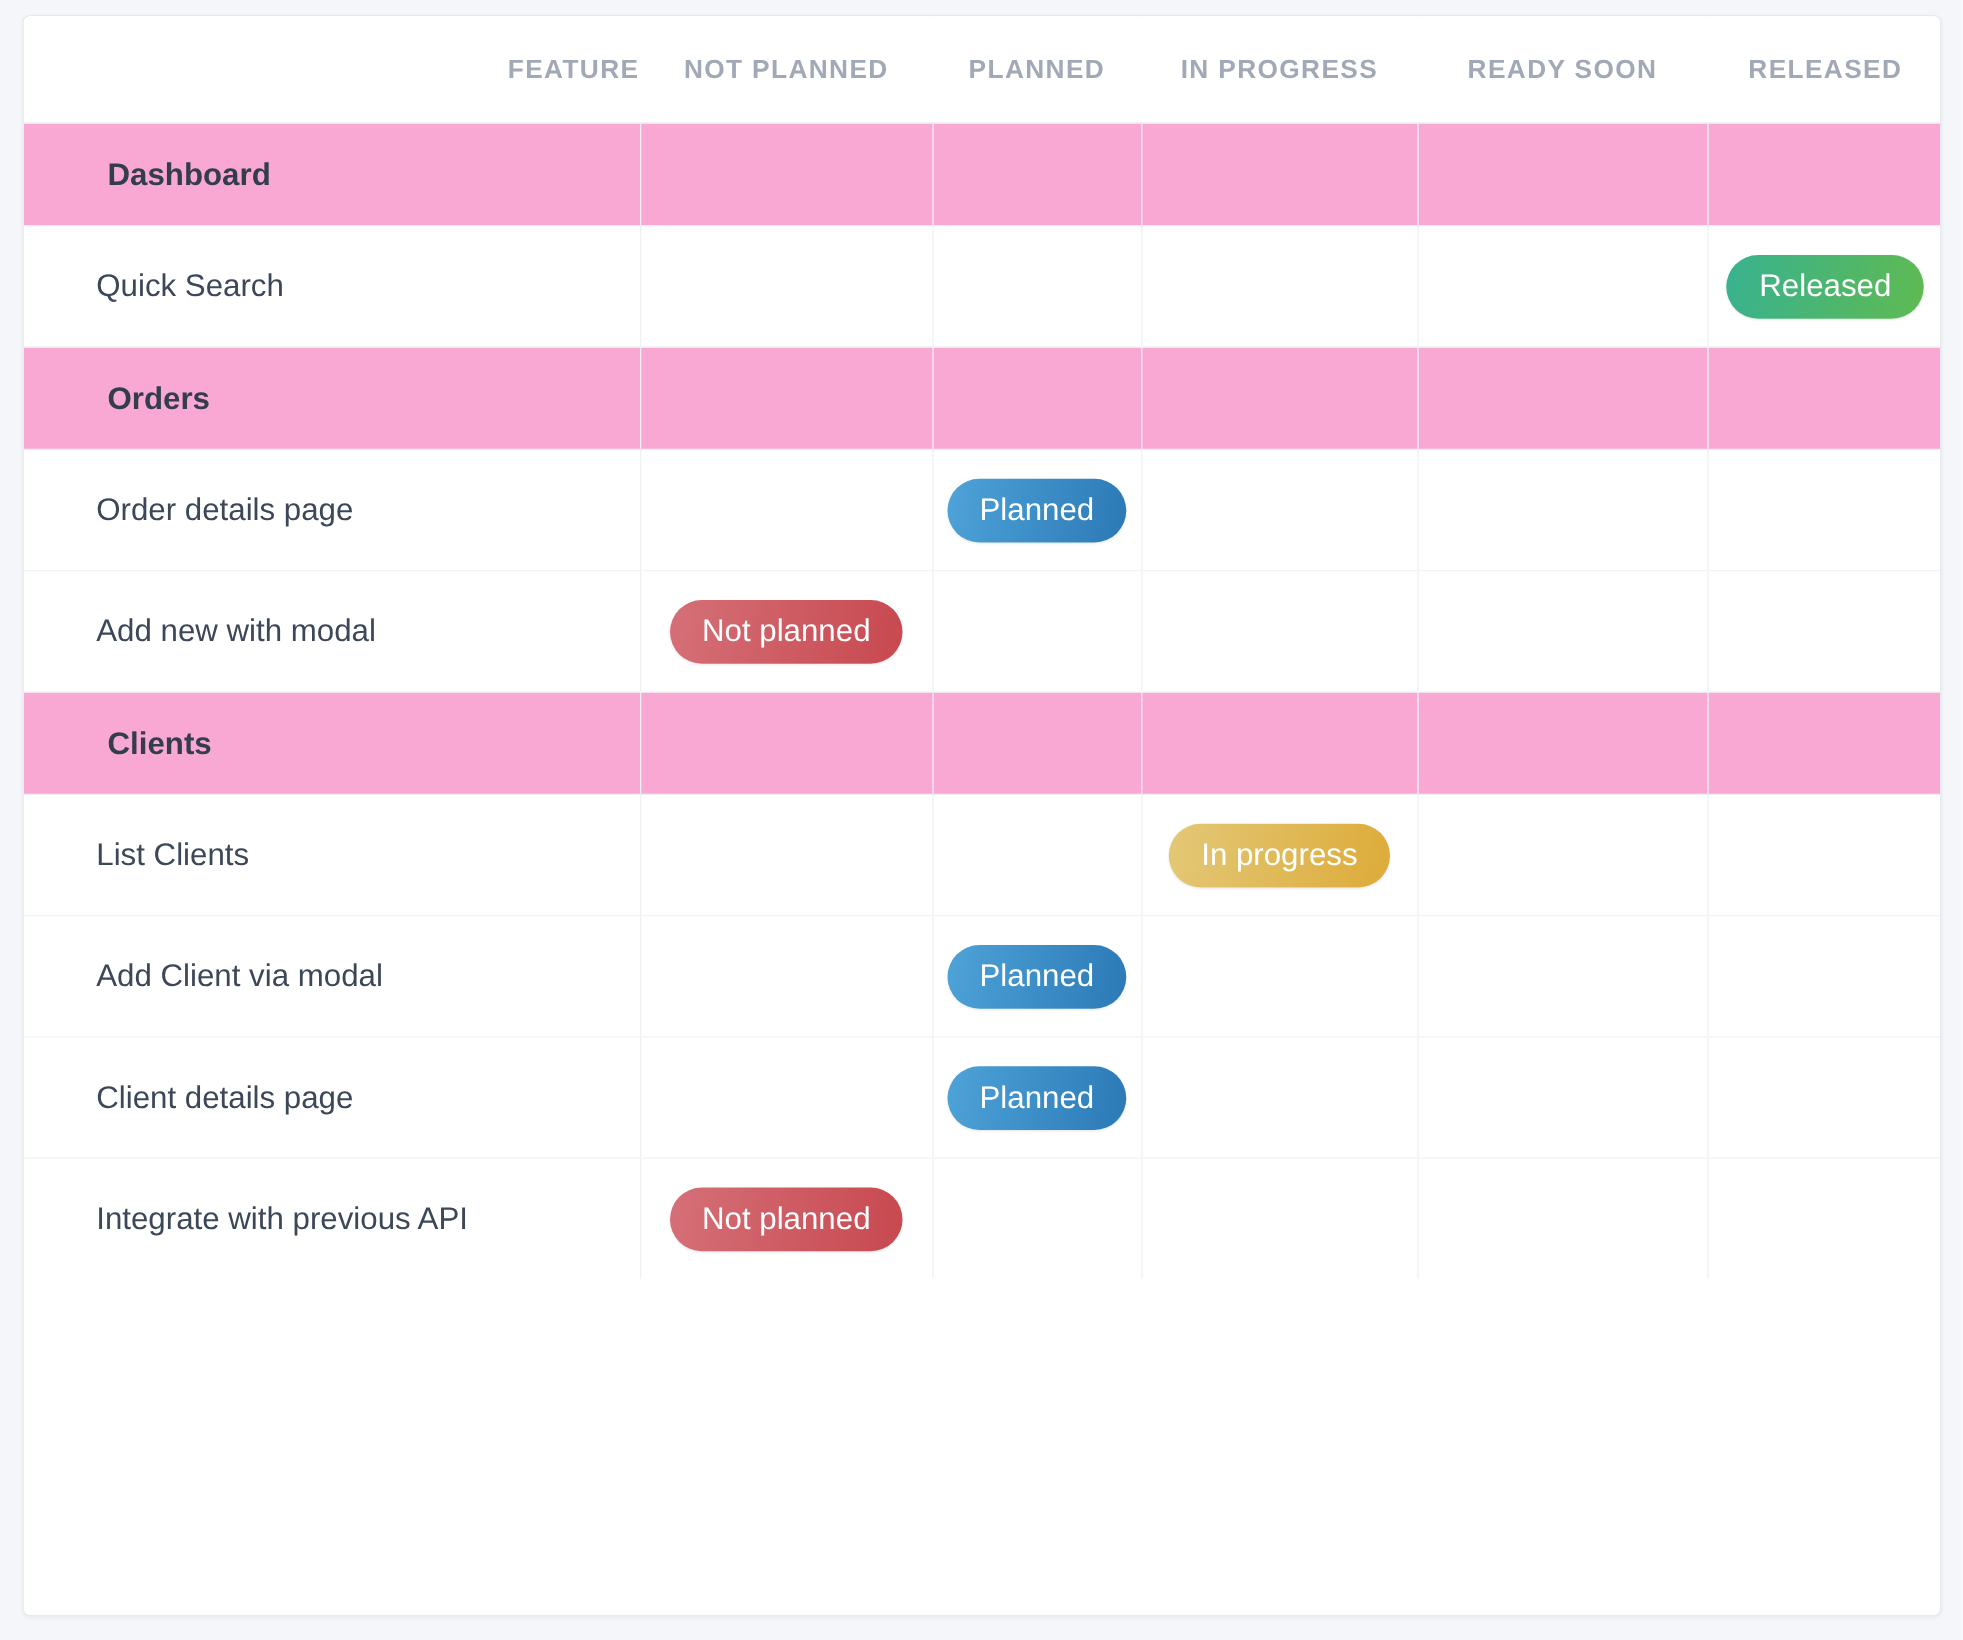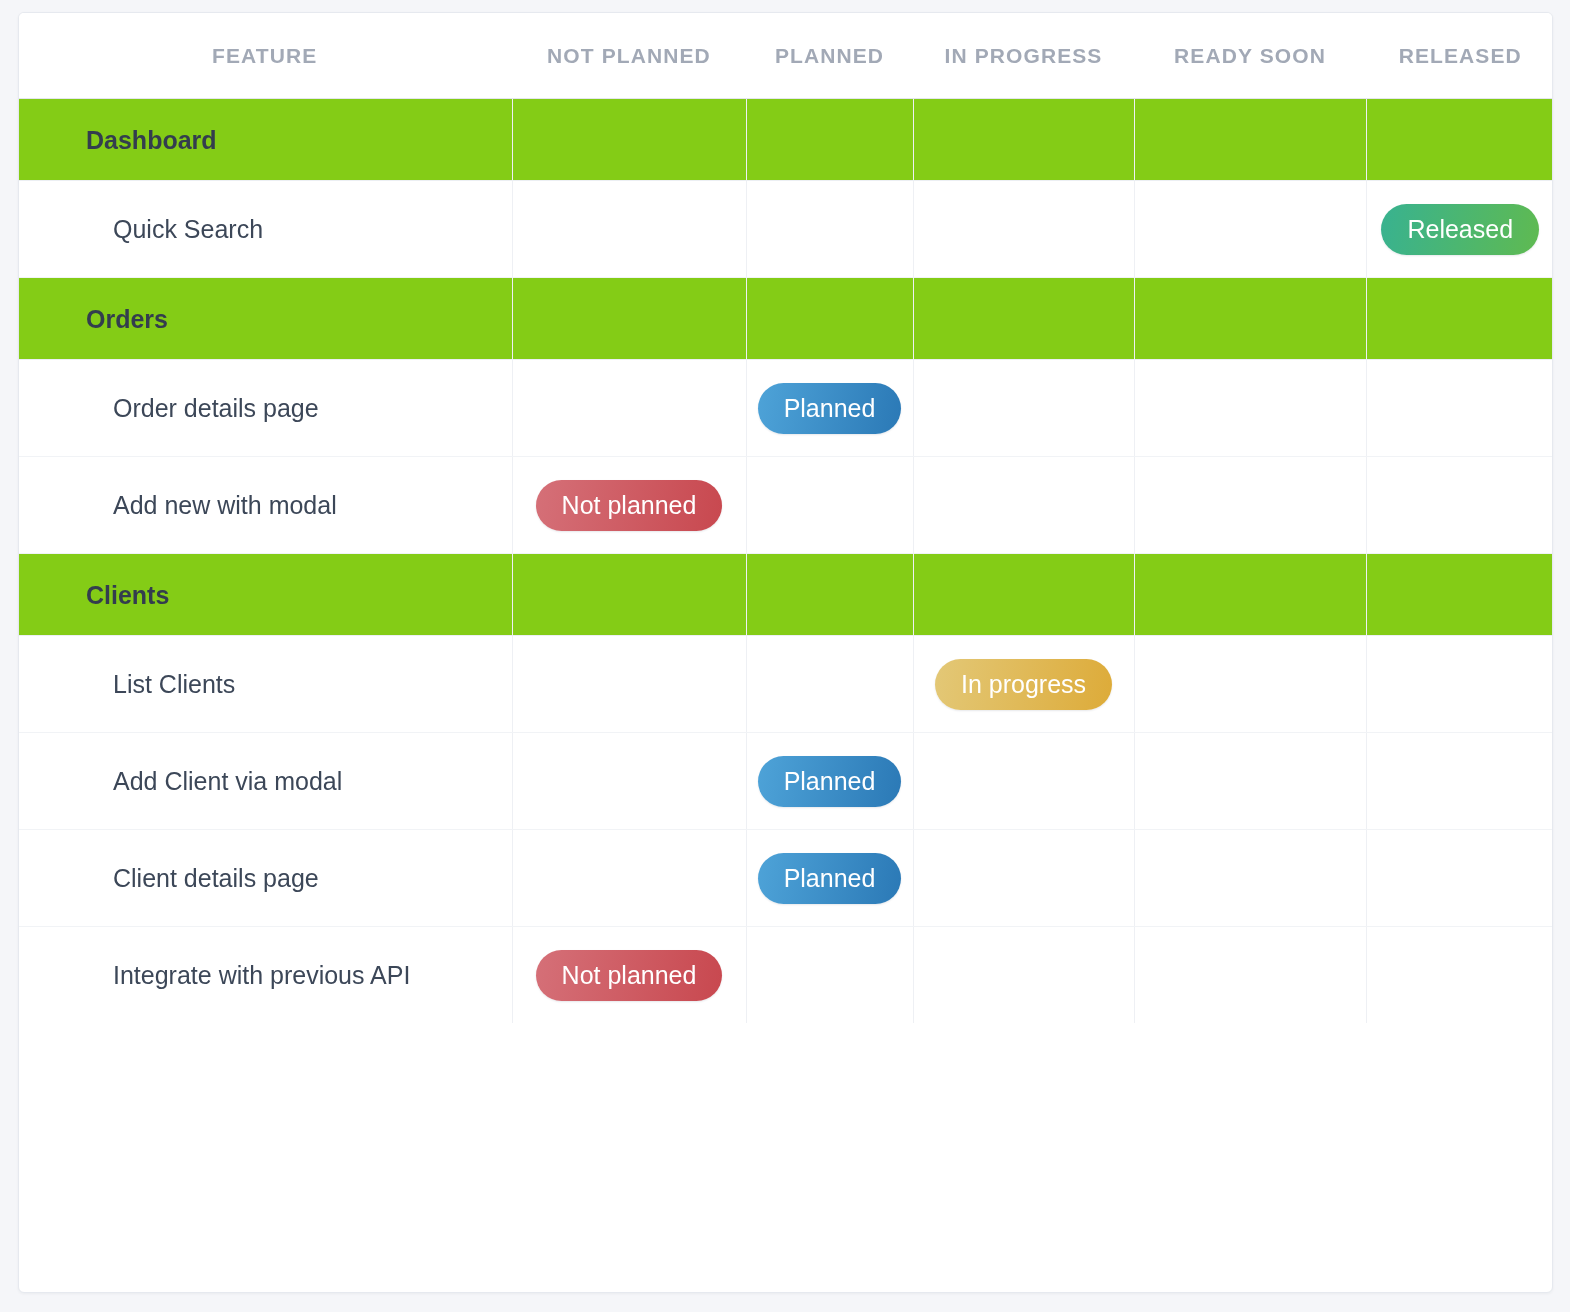--- a/index.html
+++ b/index.html
@@ -54,55 +54,55 @@
     color: #a2a9b6;
     font-size: 21px;
     font-weight: bold;
     letter-spacing: 1.1px;
     text-transform: uppercase;
     text-align: center;
     vertical-align: middle;
     white-space: nowrap;
   }
   thead th.th-feature {
-    text-align: left;
+    text-align: right;
     padding-left: 193px;
   }
 
   
   tbody tr.feature-row > td {
     height: 96px;
     background: #ffffff;
     border-bottom: 1px solid #f1f3f6;
     vertical-align: middle;
     padding: 0;
   }
   tbody tr.group-row > td {
     height: 81px;
-    background: #84cc16;
+    background: #f9a8d4;
     border-top: 1px solid #eceff3;
     border-bottom: 1px solid #eceff3;
     vertical-align: middle;
     padding: 0;
   }
   tbody tr:last-child > td {
     border-bottom: none;
   }
 
   
   tbody td.col-cell {
     border-left: 1px solid #eef0f4;
   }
   thead th.col-cell {
     border-left: 1px solid transparent;
   }
 
   
   .feature-name {
-    padding-left: 94px;
+    padding-left: 58px;
     font-size: 25px;
     color: #3c4758;
     font-weight: normal;
     line-height: 1.2;
   }
   .group-name {
     padding-left: 67px;
     font-size: 25px;
     color: #333d4e;
     font-weight: bold;

